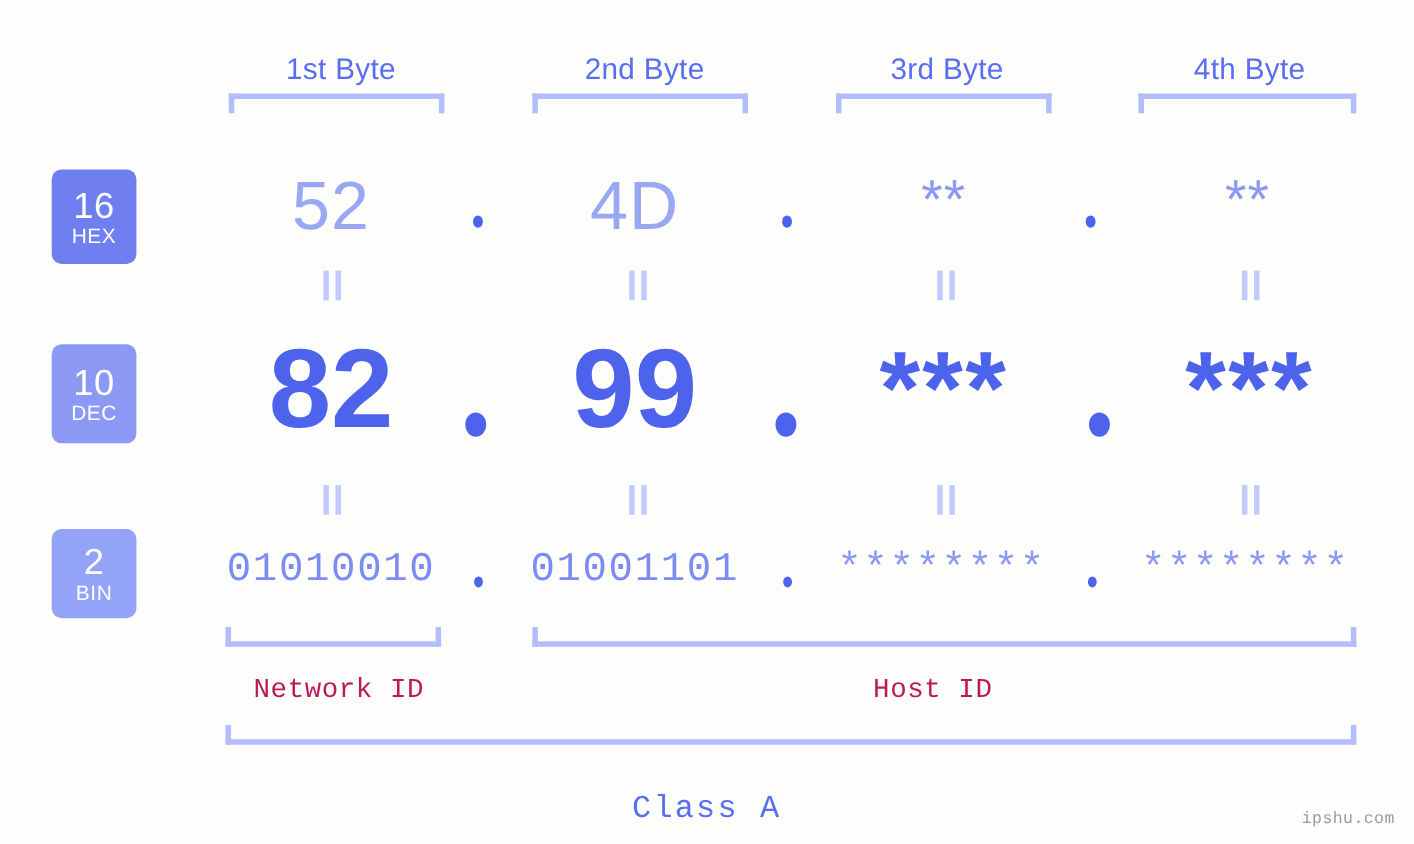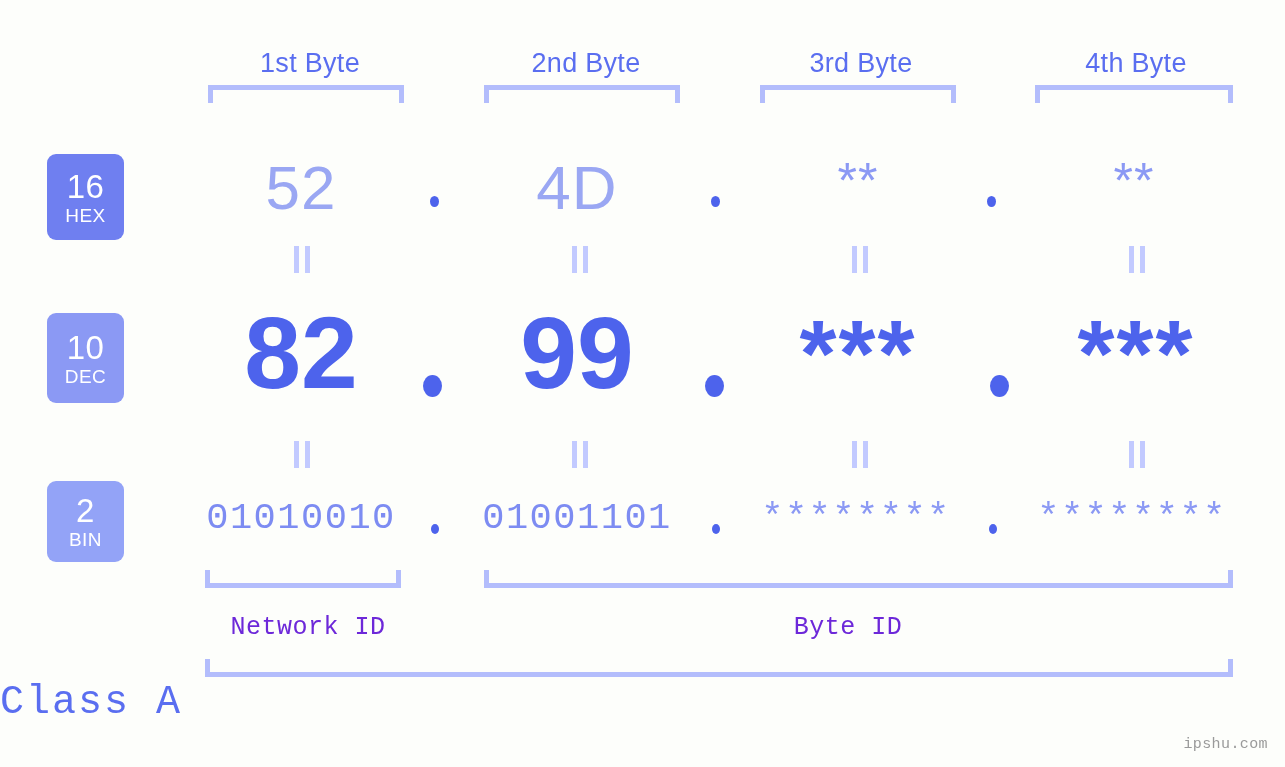--- a/index.html
+++ b/index.html
@@ -164,34 +164,35 @@
     display: block;
     width: 5px;
     height: 27px;
     background: #c2caff;
   }
 
   
   .id-label {
     position: absolute;
     font-size: 25px;
-    color: #6d28d9;
+    color: #be185d;
     font-family: "Liberation Mono", monospace;
     text-align: center;
     white-space: nowrap;
     letter-spacing: 0.5px;
   }
 
   
   #class-label {
     position: absolute;
-    top: 680px;
+    top: 719px;
     left: 0;
     width: 1285px;
-    font-size: 40px;
+    text-align: center;
+    font-size: 29px;
     color: #5a6ef0;
     font-family: "Liberation Mono", monospace;
     letter-spacing: 2px;
   }
 
   
   #watermark {
     position: absolute;
     right: 17px;
     bottom: 14px;
@@ -323,20 +324,20 @@
 
     <div class="cell" style="left:1007px; top:497px; width:250px;">
       <span class="stars">********</span>
     </div>
   </div>
 
   <div class="bracket-up" style="left:205px; top:570px; width:196px;"></div>
   <div class="bracket-up" style="left:484px; top:570px; width:749px;"></div>
 
   <div class="id-label" style="left:178px; top:613px; width:260px;">Network ID</div>
-  <div class="id-label" style="left:733px; top:613px; width:230px;">Byte ID</div>
+  <div class="id-label" style="left:733px; top:613px; width:230px;">Host ID</div>
 
   <div class="bracket-up" style="left:205px; top:659px; width:1028px;"></div>
   <div id="class-label">Class A</div>
 
   <div id="watermark">ipshu.com</div>
 
 </div>
 
 </body></html>

